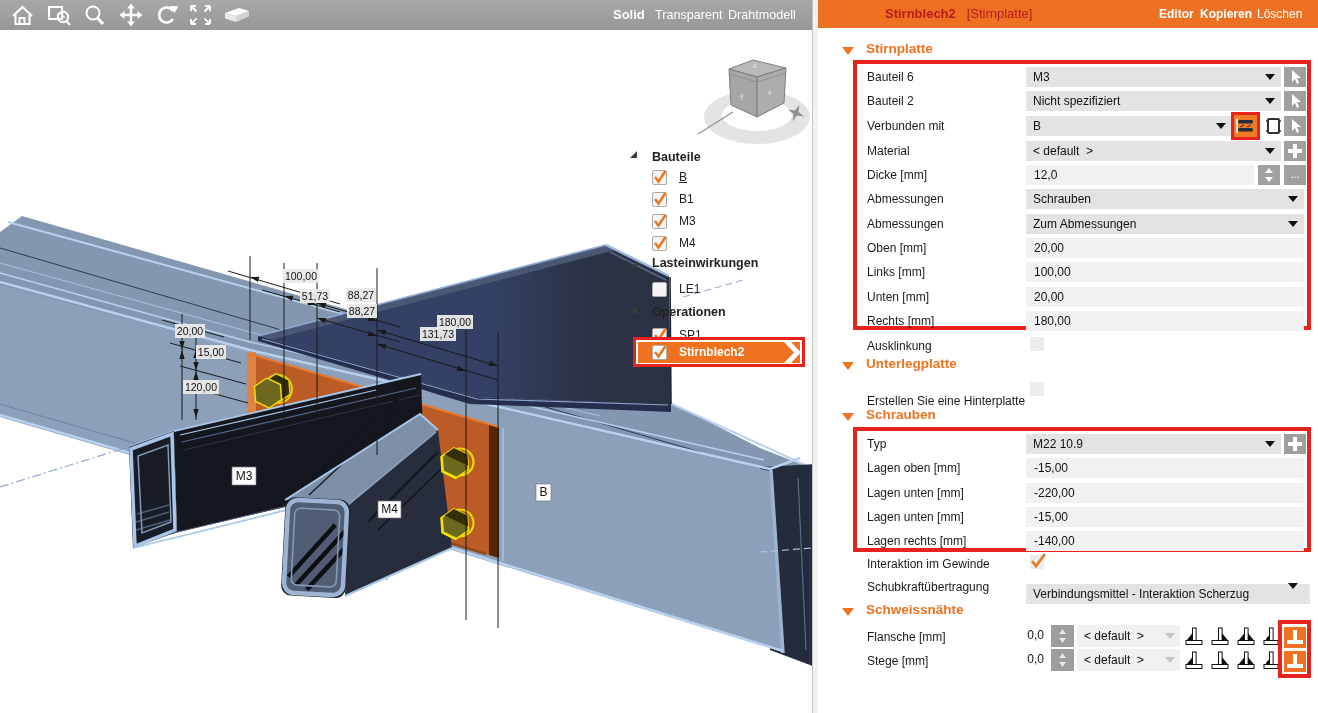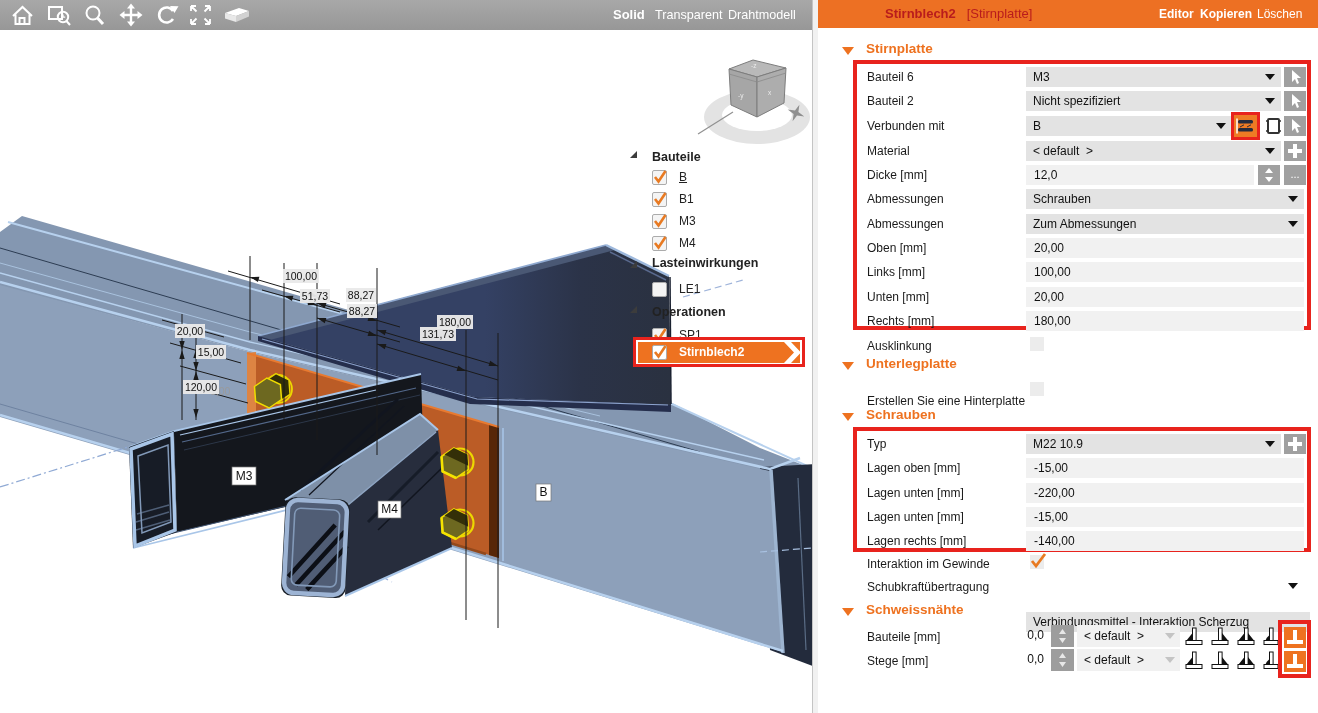--- a/index.html
+++ b/index.html
@@ -332,25 +332,25 @@
 <div class="lbl" style="top:507px">Lagen unten [mm]</div>
 <div class="field" style="top:507px;width:278px;height:20px;">-15,00</div>
 <div class="lbl" style="top:531px">Lagen rechts [mm]</div>
 <div class="field" style="top:531px;width:278px;height:20px;">-140,00</div>
 <div class="lbl" style="top:554px">Interaktion im Gewinde</div>
 <div class="cb" style="left:1030px;top:555px;"></div>
 <svg class="abs" style="left:1028px;top:551px" width="20" height="20">
     <path d="M4 10 L8 15 L17 3" stroke="#e87a22" stroke-width="2.8" fill="none"></path>
   </svg>
 <div class="lbl" style="top:577px">Schubkraftübertragung</div>
-<div class="combo" style="top:612px;width:284px;height:20px;">Verbindungsmittel - Interaktion Scherzug</div>
+<div class="combo" style="top:584px;width:284px;height:20px;">Verbindungsmittel - Interaktion Scherzug</div>
 <div class="caret" style="left:1288px;top:583px"></div>
 <div class="sectri" style="top:608px"></div>
 <div class="sechdr" style="top:602px">Schweissnähte</div>
-<div class="lbl" style="top:627px">Bauteile [mm]</div>
+<div class="lbl" style="top:627px">Flansche [mm]</div>
 <div class="lbl" style="top:651px">Stege [mm]</div>
 <div class="abs" style="left:1008px;top:625px;width:36px;height:20px;font-size:12px;color:#111;text-align:right;line-height:20px;">0,0</div>
 <div class="gbtn" style="left:1051px;top:625px;width:23px;height:22px;background:#9d9d9d;"></div>
 <svg class="abs" style="left:1051px;top:625px" width="23" height="22">
     <path d="M11.5 4 L15 9 L8 9 Z M11.5 18 L15 13 L8 13 Z" fill="#e8e8e8"></path>
   </svg>
 <div class="combo" style="top:625px;left:1077px;width:103px;height:22px;background:#f1f1f1;line-height:22px;">&lt; default &nbsp;&gt;</div>
 <div class="caret" style="left:1165px;top:633px;border-top-color:#c4c4c4;"></div>
 <svg class="abs" style="left:1185px;top:627px" width="18" height="19">
     <rect x="1" y="13.5" width="16" height="4" fill="#fff" stroke="#111" stroke-width="1"></rect>

